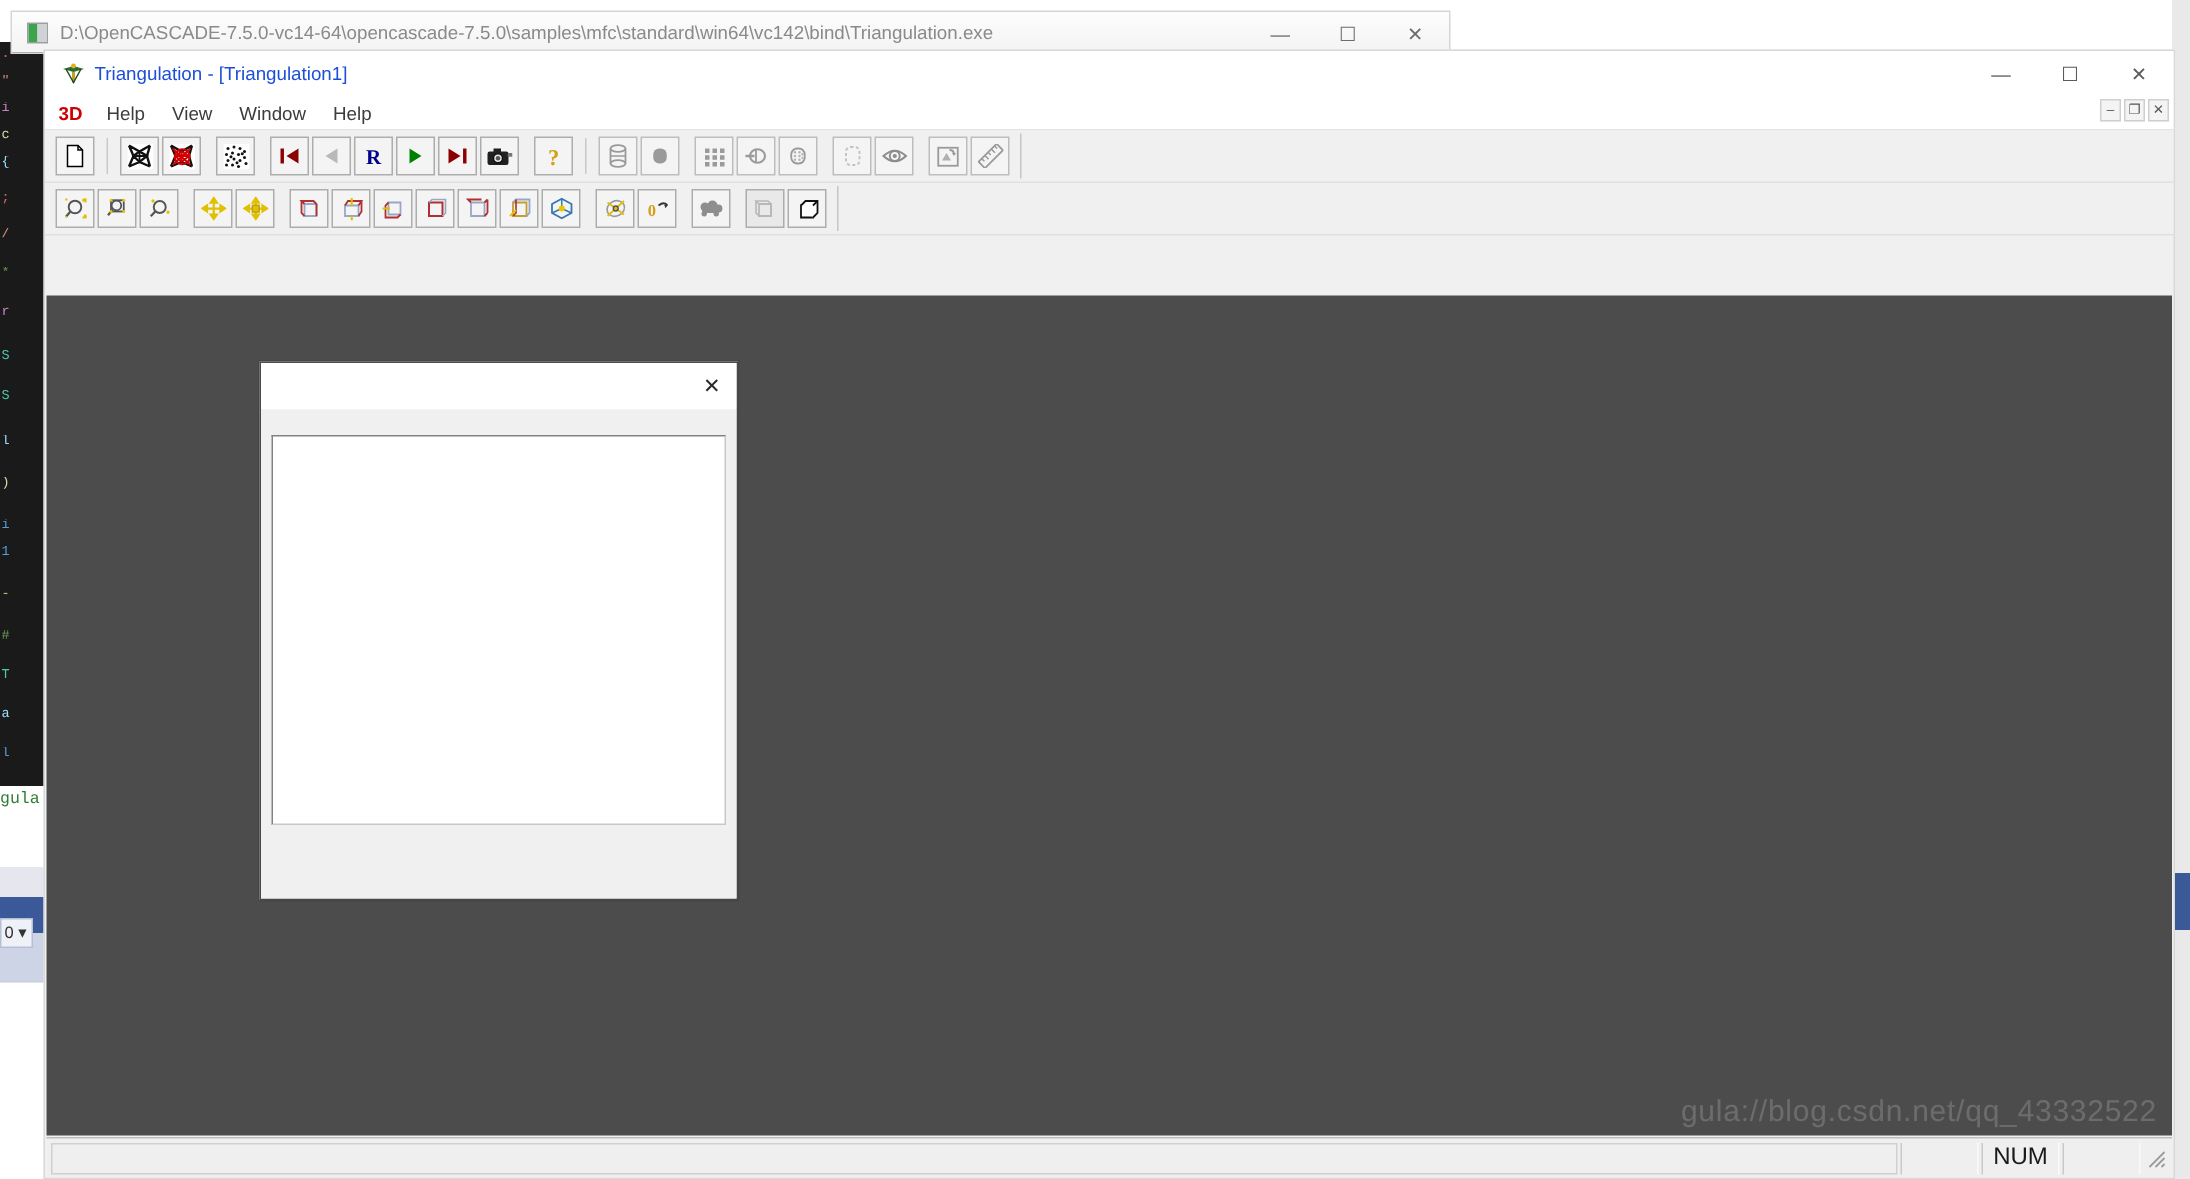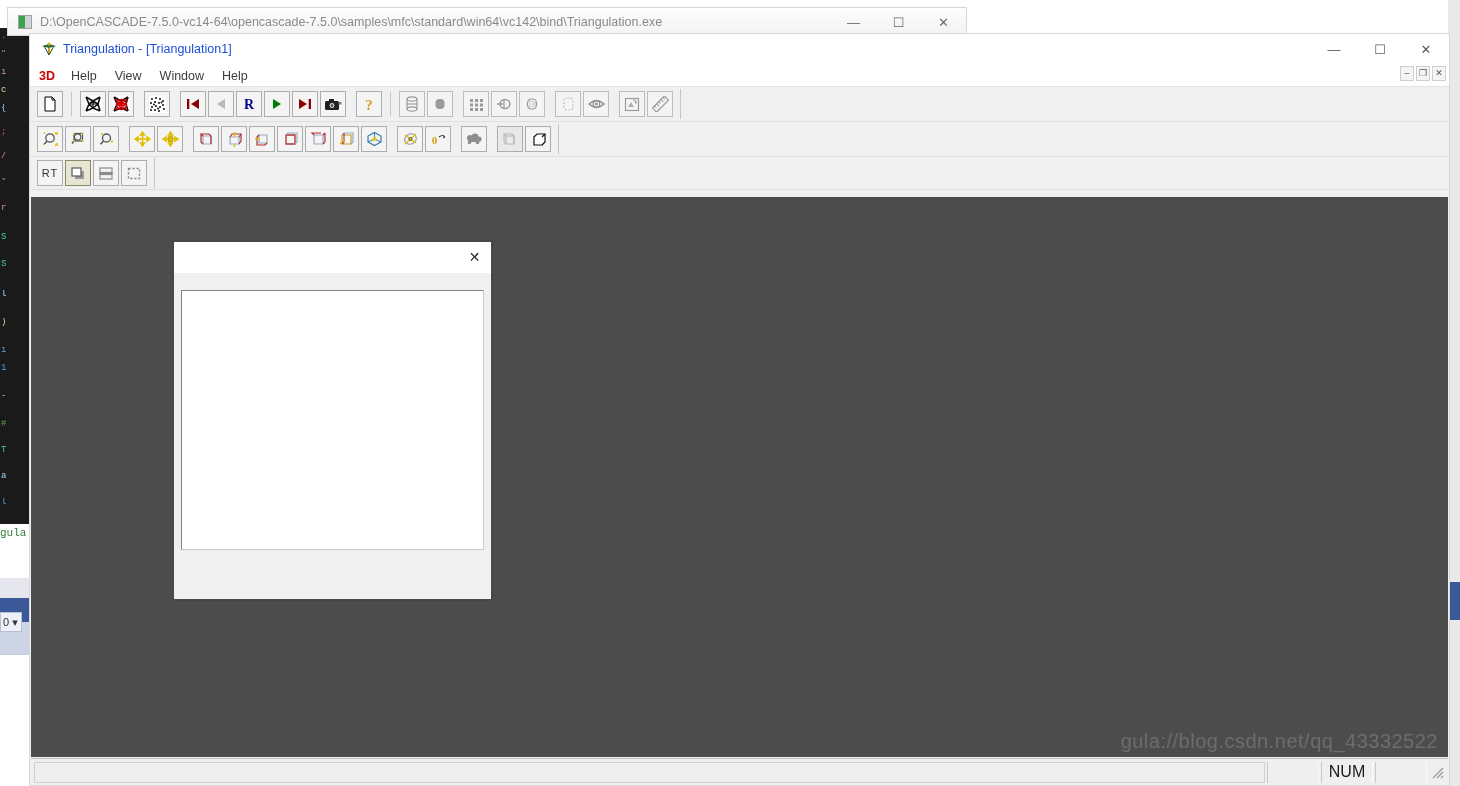--- a/index.html
+++ b/index.html
@@ -664,49 +664,20 @@
         <svg class="ico" width="16" height="15" viewBox="0 0 16 15">
           <path d="M4 5 h8 v8 h-8 Z" fill="#ffffff" stroke="#111" stroke-width="1.2"></path>
           <path d="M4 5 L7 2 h8 v8 l-3 3" fill="#ffffff" stroke="#111" stroke-width="1.2"></path>
           <path d="M12 5 L15 2" stroke="#111" stroke-width="1.2"></path>
         </svg>
       </div>
 
       <div class="tb-end"></div>
     </div>
 
-    <div class="tbrow" style="height:33px;">
-
-      <div class="tbtn">
-        <span class="lbl-rt">RT</span>
-      </div>
-
-      <div class="tbtn active">
-        <svg class="ico" width="16" height="15" viewBox="0 0 16 15">
-          <rect x="5" y="5" width="9" height="8" fill="#9a9a9a"></rect>
-          <rect x="2" y="2" width="9" height="8" fill="#ffffff" stroke="#5a5a5a" stroke-width="1.2"></rect>
-        </svg>
-      </div>
-
-      <div class="tbtn">
-        <svg class="ico" width="16" height="15" viewBox="0 0 16 15">
-          <rect x="2" y="2" width="12" height="4.5" fill="none" stroke="#8a8a8a" stroke-width="1.2"></rect>
-          <rect x="2" y="8.5" width="12" height="4.5" fill="none" stroke="#8a8a8a" stroke-width="1.2"></rect>
-          <line x1="1" y1="7.4" x2="15" y2="7.4" stroke="#8a8a8a" stroke-width="1.2"></line>
-        </svg>
-      </div>
-
-      <div class="tbtn">
-        <svg class="ico" width="16" height="15" viewBox="0 0 16 15">
-          <rect x="2.5" y="2.5" width="11" height="10" fill="none" stroke="#8a8a8a" stroke-width="1.4" stroke-dasharray="2.2 1.8"></rect>
-        </svg>
-      </div>
-
-      <div class="tb-end"></div>
-    </div>
 
     <div class="client">
       <div class="watermark">gula://blog.csdn.net/qq_43332522</div>
     </div>
 
     <div class="statusbar">
       <div class="pane-main"></div>
       <div class="pane"></div>
       <div class="pane">NUM</div>
       <div class="pane"></div>

